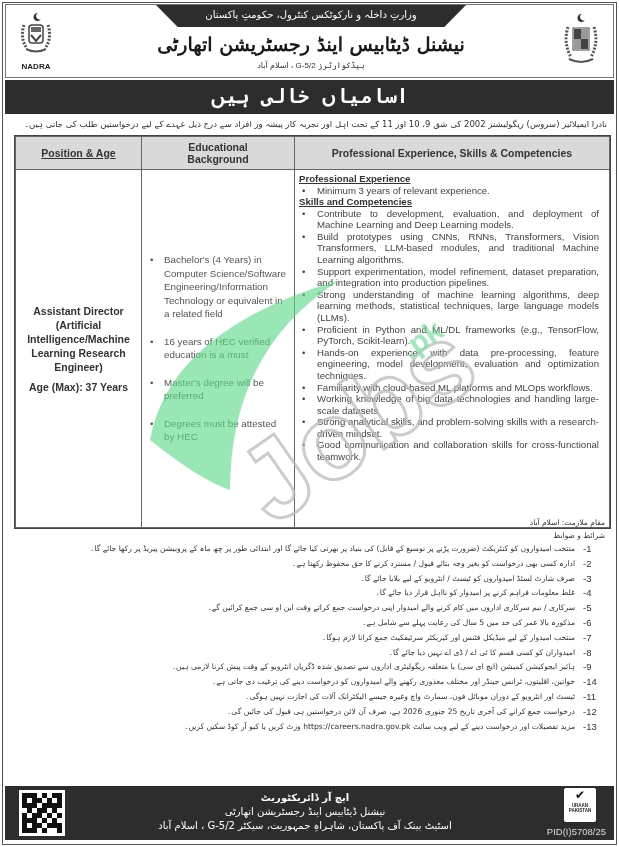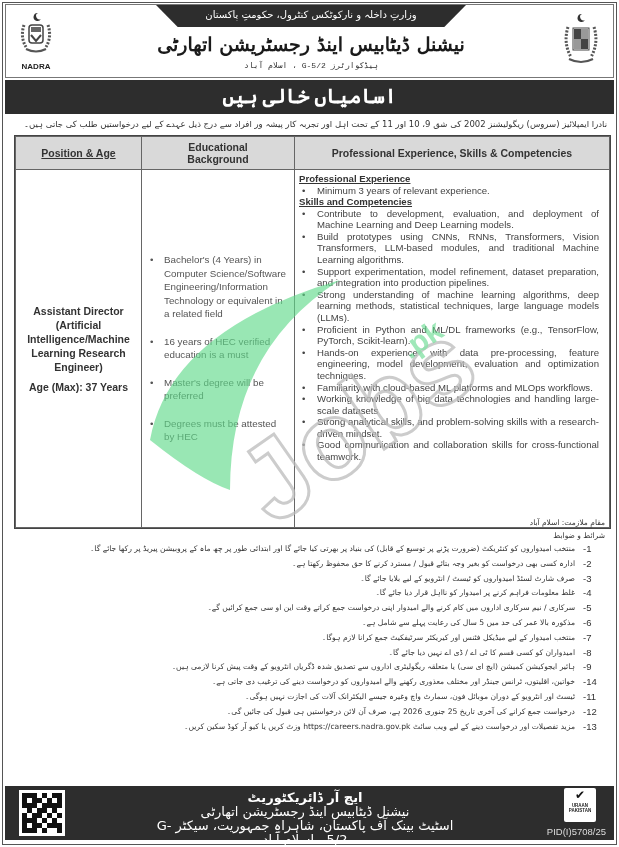--- a/index.html
+++ b/index.html
@@ -10,30 +10,30 @@
 
   
   .header { position: absolute; left: 5px; top: 4px; width: 609px; height: 74px; border: 1px solid #777; background: #fff; }
   .ministry-band { position: absolute; left: 150px; top: 0; width: 310px; height: 22px; background: #2d2d2d;
      clip-path: polygon(0 0, 100% 0, 93% 100%, 7% 100%); }
   .ministry-text { position: absolute; left: 0; right: 0; top: 4px; text-align: center; color: #fff; font-size: 10px;
      font-family: "DejaVu Sans", sans-serif; direction: rtl; }
   .org-urdu { position: absolute; left: 150px; width: 310px; top: 28px; text-align: center; font-size: 19px; font-weight: bold;
      font-family: "DejaVu Serif", serif; color: #1a1a1a; direction: rtl; }
   .address-urdu { position: absolute; left: 150px; width: 310px; top: 56px; text-align: center; font-size: 8px;
-     font-family: Liberation Mono, monospace; color: #333; direction: rtl; }
+     font-family: Liberation Sans, sans-serif; color: #333; direction: rtl; }
 
   .logo-left { position: absolute; left: 10px; top: 6px; width: 40px; height: 60px; }
   .logo-right { position: absolute; right: 12px; top: 6px; width: 40px; height: 60px; }
   .nadra-text { position: absolute; left: 0; right: 0; bottom: 0; text-align: center; font-size: 8px; font-weight: bold; color: #222; }
 
   
   .vacancy-band { position: absolute; left: 5px; top: 80px; width: 609px; height: 34px; background: #2d2d2d; }
   .vacancy-text { position: absolute; left: 0; right: 0; top: 4px; text-align: center; color: #fff; font-size: 20px; font-weight: bold;
-     font-family: Liberation Serif, serif; direction: rtl; }
+     font-family: Liberation Mono, monospace; direction: rtl; }
 
   .intro-urdu { position: absolute; right: 12px; top: 119px; width: 595px; font-size: 8.5px; text-align: right; direction: rtl;
      font-family: "DejaVu Sans", sans-serif; color: #333; }
 
   
   .table-wrap { position: absolute; left: 14px; top: 135px; width: 597px; border: 1.5px solid #444; }
   table { border-collapse: collapse; width: 100%; }
   th { background: #d9d9d9; font-size: 10.5px; font-weight: bold; color: #333; height: 33px; border: 1px solid #666; line-height: 12px; }
   td { border: 1px solid #666; vertical-align: middle; font-size: 9.5px; color: #444; }
   .col1 { width: 126px; text-decoration: underline; }
@@ -58,21 +58,21 @@
   .cond-item { position: relative; padding-right: 30px; font-size: 7.6px; line-height: 14.8px; color: #333; white-space: nowrap; }
   .cond-num { position: absolute; right: 0; top: 0; width: 22px; text-align: left; font-family: "Liberation Sans", sans-serif; font-size: 9.5px; direction: ltr; }
 
   
   .footer { position: absolute; left: 5px; top: 786px; width: 609px; height: 54px; background: #2d2d2d; }
   .qr { position: absolute; left: 14px; top: 4px; width: 46px; height: 46px; background: #fff; padding: 3px; }
   .qr-grid { width: 100%; height: 100%; display: grid; grid-template-columns: repeat(8, 1fr); gap: 0; }
   .qr-grid span { background: #111; }
   .qr-grid span.w { background: #fff; }
   .footer-text { position: absolute; left: 150px; width: 300px; top: 5px; text-align: center; color: #fff; direction: rtl; font-family: "DejaVu Sans", sans-serif; }
-  .footer-text div { font-size: 13px; line-height: 14px; }
+  .footer-text div { font-size: 10px; line-height: 14px; }
   .footer-text .f1 { font-weight: bold; }
   .uraan-logo { position: absolute; right: 18px; top: 2px; width: 32px; height: 34px; background: #fff; border-radius: 2px; text-align: center; }
   .uraan-bird { font-size: 12px; color: #111; line-height: 15px; }
   .uraan-text { font-size: 4.5px; font-weight: bold; color: #222; line-height: 5px; }
   .pid { position: absolute; right: 8px; bottom: 3px; color: #ddd; font-size: 9.5px; }
 
   
   .watermark { position: absolute; left: 110px; top: 240px; width: 400px; height: 330px; pointer-events: none; opacity: 0.75; }
 </style>
 </head>

